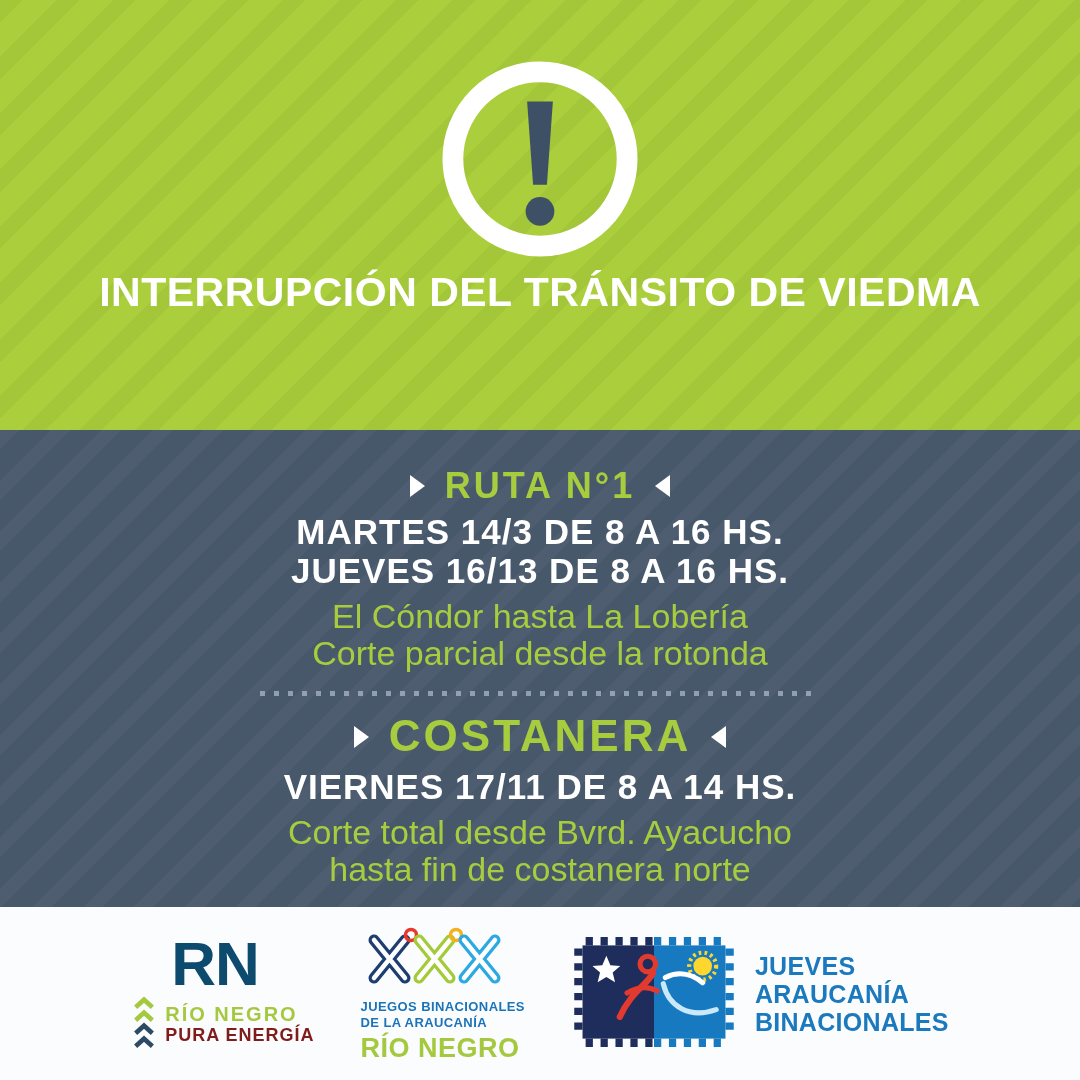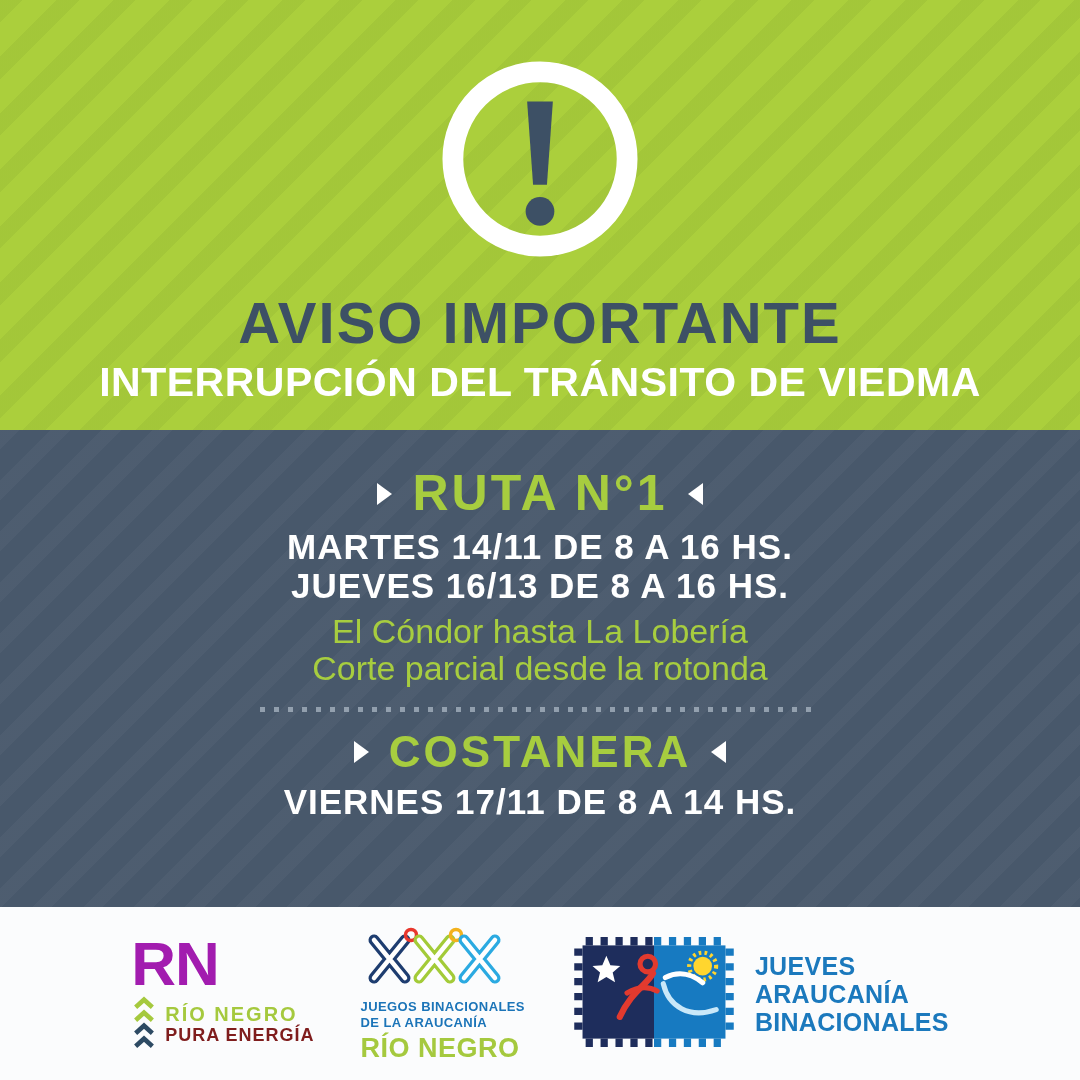--- a/index.html
+++ b/index.html
@@ -81,21 +81,21 @@
   }
   .main-inner { position: relative; z-index: 1; padding-top: 36px; }
 
   .route-heading {
     display: flex;
     align-items: center;
     justify-content: center;
     gap: 20px;
   }
   .route-name {
-    font-size: 50px;
+    font-size: 36px;
     font-weight: 800;
     letter-spacing: 3px;
     color: #a7cd3f;
     line-height: 1.1;
   }
   .route-name.big { font-size: 44px; }
   .tri-right, .tri-left { display: inline-block; width: 0; height: 0; }
   .tri-right {
     border-top: 11px solid transparent;
     border-bottom: 11px solid transparent;
@@ -141,22 +141,23 @@
     justify-content: center;
     gap: 46px;
   }
 
   
   .logo-rn { display: flex; flex-direction: column; align-items: flex-start; }
   .rn-monogram {
     font-size: 62px;
     font-weight: 800;
     letter-spacing: -1px;
-    color: #a21caf;
+    color: #0c4a6e;
     line-height: 0.95;
+    margin-left: 40px;
   }
   .rn-row { display: flex; align-items: center; gap: 8px; margin-top: 2px; }
   .rn-lines { display: flex; flex-direction: column; }
   .rn-line1 {
     font-size: 20px;
     font-weight: 800;
     letter-spacing: 2px;
     color: #a5c93e;
     line-height: 1.1;
   }
@@ -209,54 +210,57 @@
 
   <div class="section-top">
     <div class="top-inner">
       <span class="alert-badge">
         <svg viewBox="0 0 200 200" width="198" height="198" aria-hidden="true">
           <circle cx="100" cy="100" r="88" fill="none" stroke="#ffffff" stroke-width="21"></circle>
           <path d="M87 42 h26 l-6 84 h-14 z" fill="#3d5065"></path>
           <circle cx="100" cy="153" r="14.5" fill="#3d5065"></circle>
         </svg>
       </span>
-      <h1 class="poster-title">AVISO IMPORTANTE</h1>
       <h2 class="poster-subtitle">INTERRUPCIÓN DEL TRÁNSITO DE VIEDMA</h2>
     </div>
   </div>
 
   <div class="section-main">
     <div class="main-inner">
 
       <div class="route-block">
         <div class="route-heading">
           <span class="tri-right"></span>
           <span class="route-name">RUTA N°1</span>
           <span class="tri-left"></span>
         </div>
         <div class="route-dates">
-          <div class="date-line">MARTES 14/11 DE 8 A 16 HS.</div>
+          <div class="date-line">MARTES 14/3 DE 8 A 16 HS.</div>
           <div class="date-line">JUEVES 16/13 DE 8 A 16 HS.</div>
         </div>
         <div class="route-desc">
           <div class="desc-line">El Cóndor hasta La Lobería</div>
           <div class="desc-line">Corte parcial desde la rotonda</div>
         </div>
       </div>
 
       <div class="dotted-divider"></div>
 
       <div class="route-block">
         <div class="route-heading">
           <span class="tri-right"></span>
           <span class="route-name big">COSTANERA</span>
           <span class="tri-left"></span>
         </div>
         <div class="route-dates">
           <div class="date-line">VIERNES 17/11 DE 8 A 14 HS.</div>
+        </div>
+        <div class="route-desc">
+          <div class="desc-line">Corte total desde Bvrd. Ayacucho</div>
+          <div class="desc-line">hasta fin de costanera norte</div>
         </div>
       </div>
 
     </div>
   </div>
 
   <div class="section-footer">
 
     <div class="logo-rn">
       <div class="rn-monogram">RN</div>

